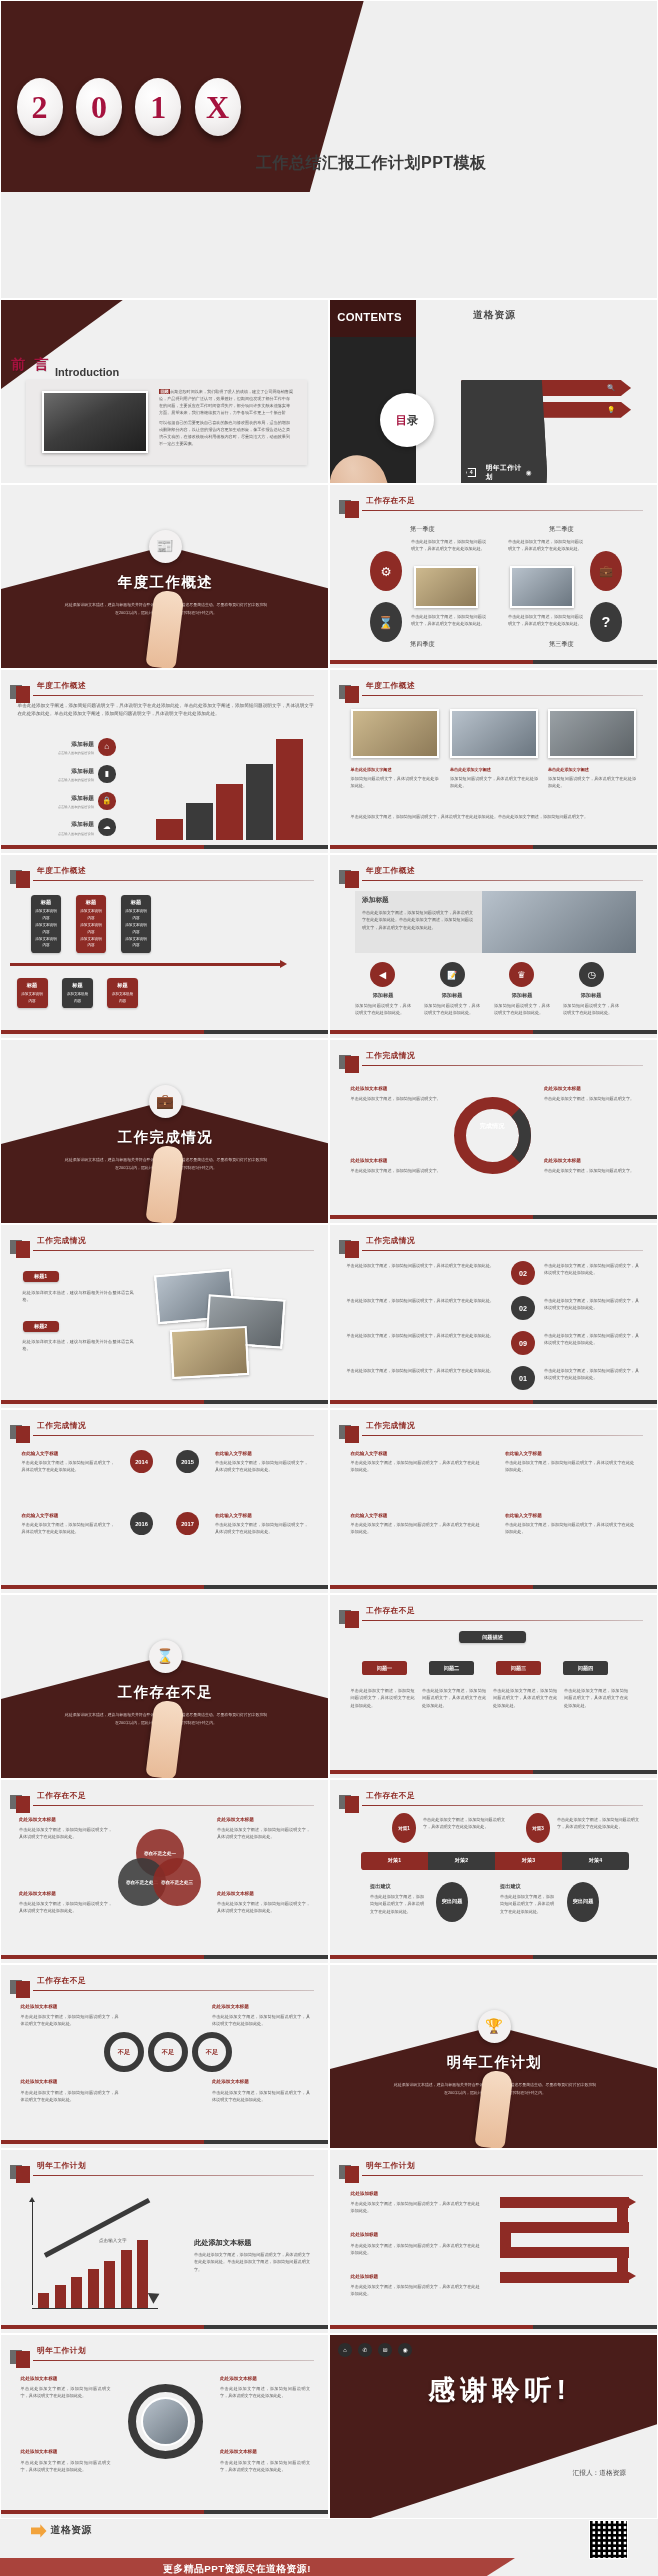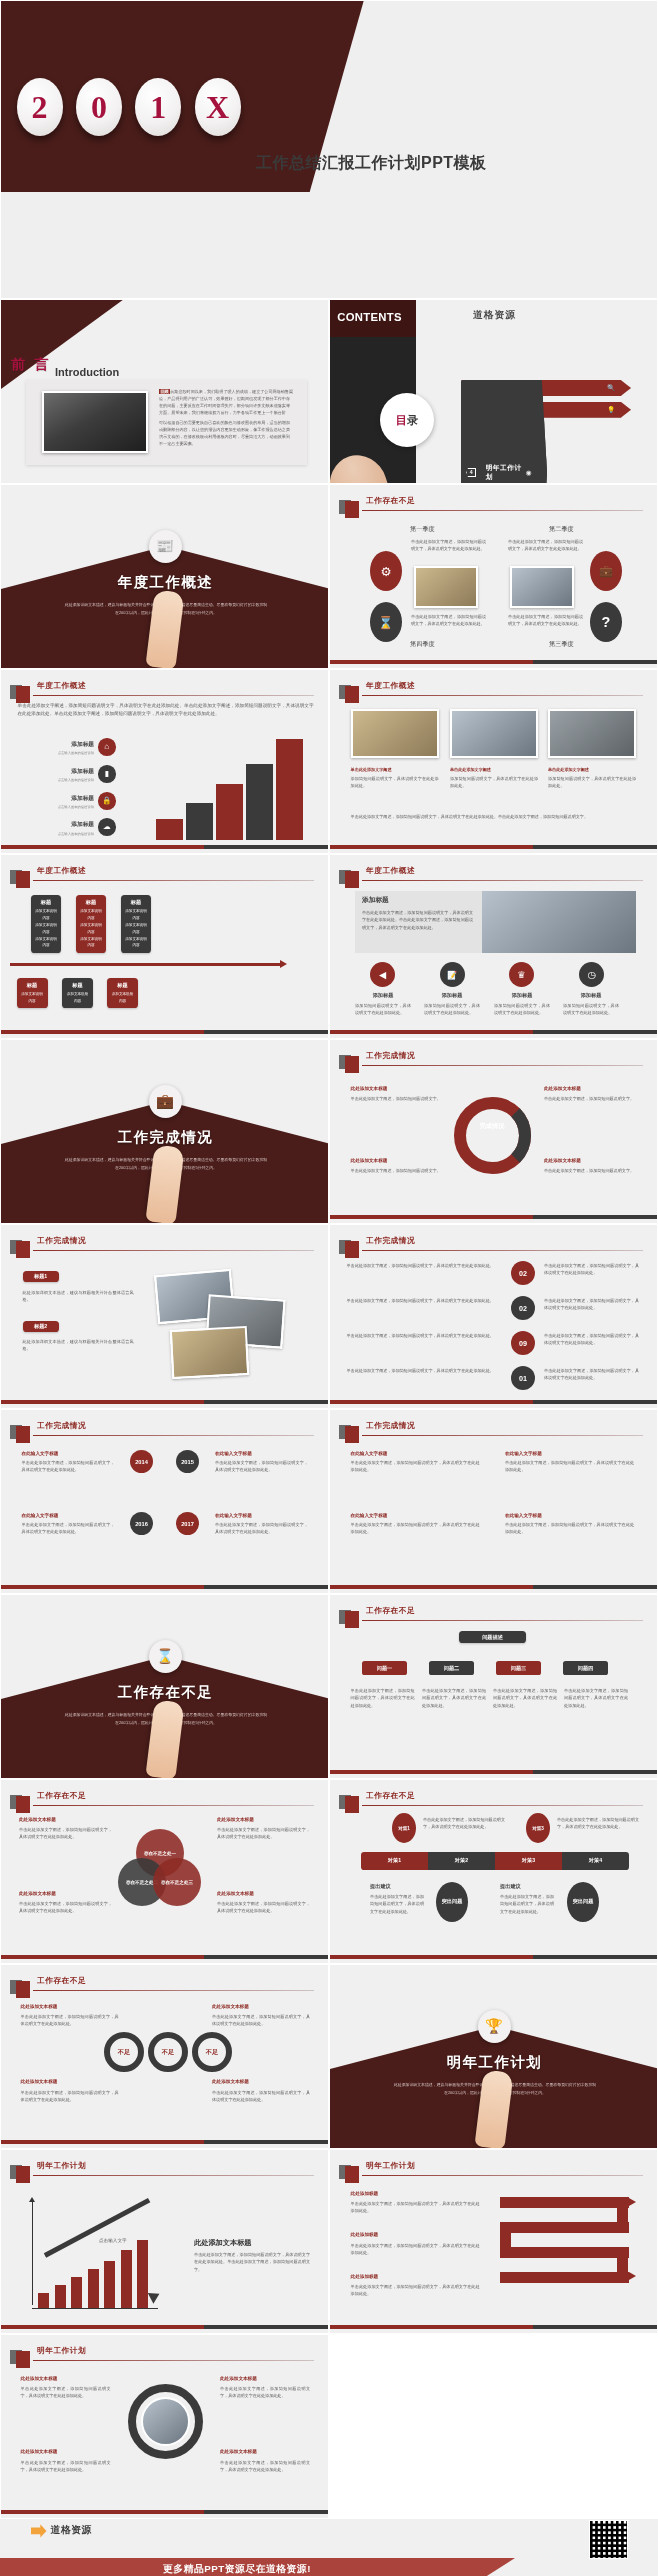--- a/index.html
+++ b/index.html
@@ -832,20 +832,31 @@
       <div class="para" style="left:19.6px;top:124px;width:90px;">单击此处添加文字阐述，添加简短问题说明文字，具体说明文字在此处添加此处。</div>
       <div style="position:absolute;left:219px;top:114px;width:90px;font-size:4.6px;font-weight:700;color:#8e2b25;">此处添加文本标题</div>
       <div class="para" style="left:219px;top:124px;width:90px;">单击此处添加文字阐述，添加简短问题说明文字，具体说明文字在此处添加此处。</div>
 
       <div class="footrule">
           <i class="fr-red"></i>
           <i class="fr-dark"></i>
         </div>
     </div>
 
+    <div class="slide thanks">
+      <div class="tshape"></div>
+      <div class="ticons">
+        <i>⌂</i>
+        <i>✆</i>
+        <i>✉</i>
+        <i>◉</i>
+      </div>
+      <div class="ttext">感谢聆听!</div>
+      <div class="tby">汇报人：道格资源</div>
+    </div>
 
   </div>
 
   <div class="promo" style="height:155px;">
     <div class="logo">
       <span class="mark"></span>
       <span class="lt">道格资源</span>
     </div>
     <div class="qr"></div>
     <div class="redbar">

